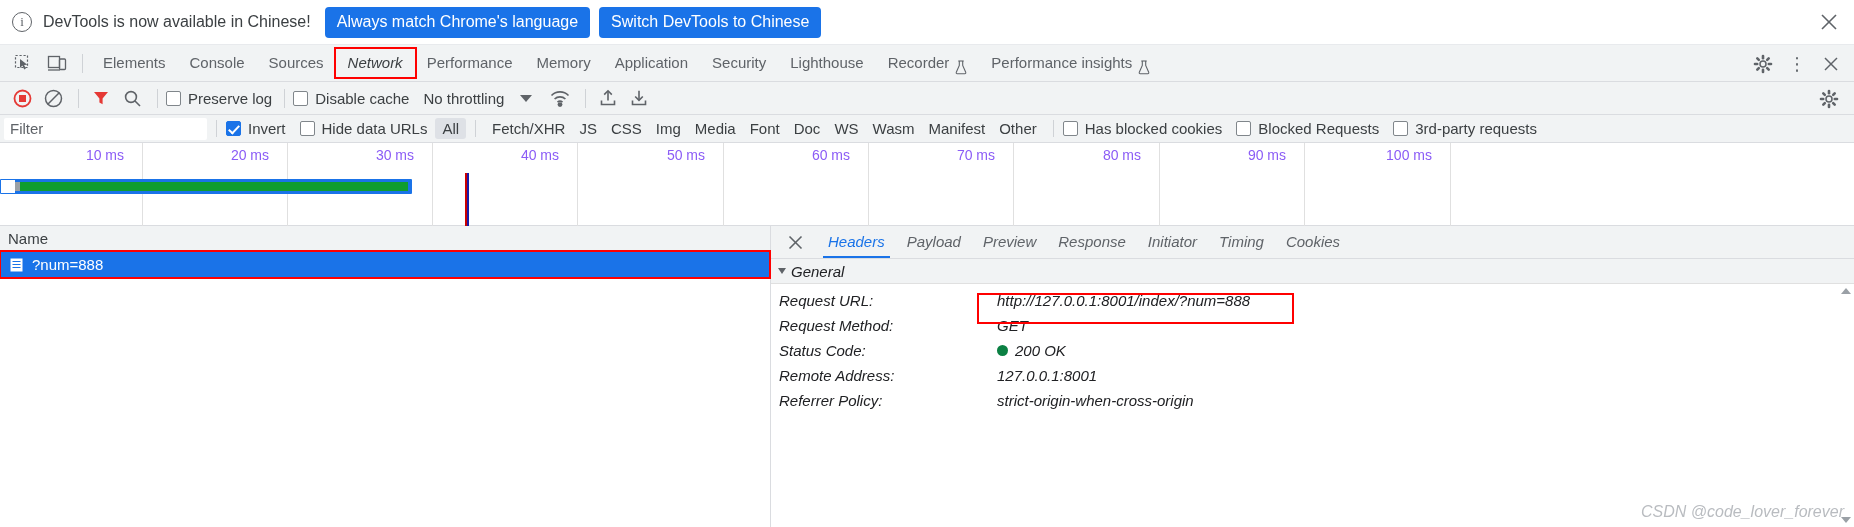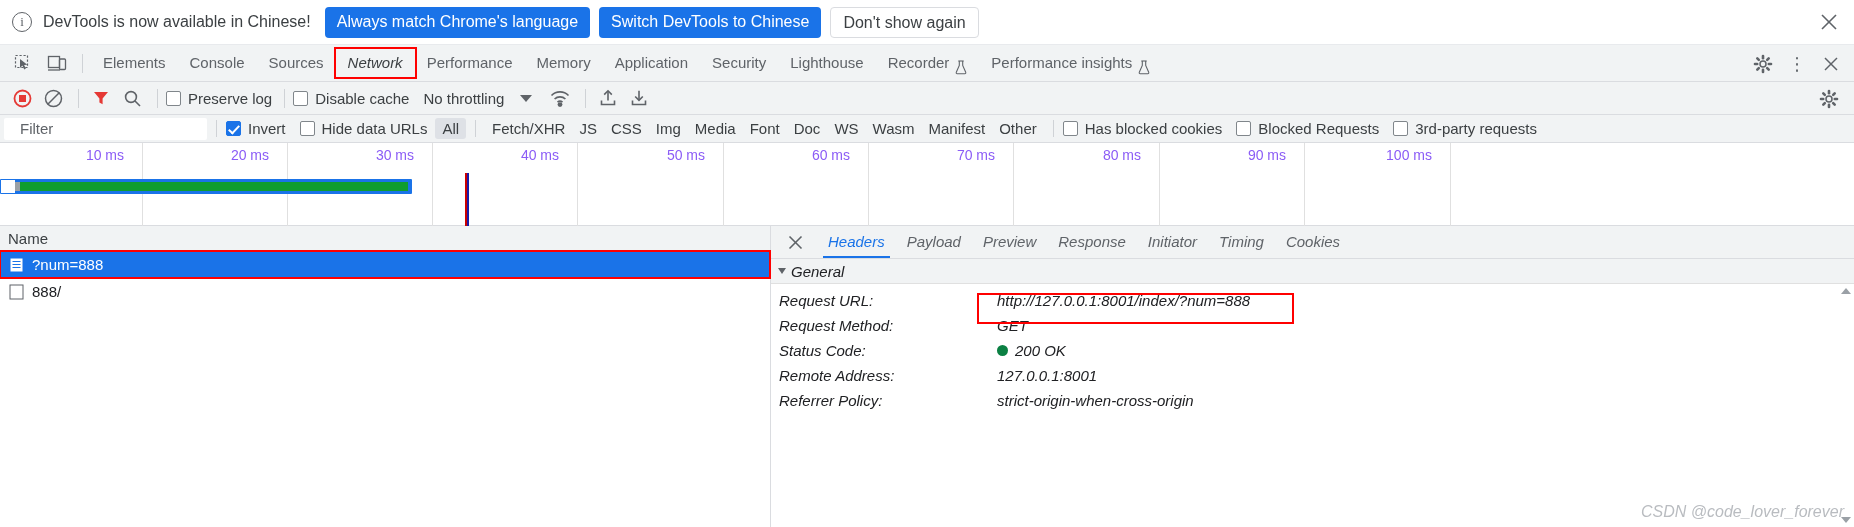--- a/index.html
+++ b/index.html
@@ -115,21 +115,21 @@
   .filterrow {
     height: 28px; min-height: 28px;
     background: #f1f3f4;
     border-bottom: 1px solid #dadce0;
     display: flex; align-items: center;
     position: relative;
   }
   .filter-input {
     width: 203px; height: 22px; margin-left: 4px;
     border: none; background: #fff; border-radius: 2px;
-    padding: 0 16px; font-size: 15px; color: #6d28d9;
+    padding: 0 6px; font-size: 15px; color: #6d28d9;
     font-family: "Liberation Sans", sans-serif; outline: none;
   }
   .filter-input::placeholder { color: #5f6368; }
   .fsep { width: 1px; height: 17px; background: #cfd2d6; margin: 0 9px; }
   .rtype {
     font-size: 15px; color: #3c4043; padding: 2px 7px;
     border-radius: 3px; cursor: pointer; white-space: nowrap;
   }
   .rtype.active { background: #dee1e6; }
 
@@ -210,21 +210,20 @@
 </head>
 <body>
 
 <div class="app">
 
   <div class="banner">
     <div class="banner-info-icon">i</div>
     <div class="banner-text">DevTools is now available in Chinese!</div>
     <button class="btn-primary">Always match Chrome's language</button>
     <button class="btn-primary">Switch DevTools to Chinese</button>
-    <button class="btn-secondary">Don't show again</button>
     <div class="banner-close">
       <svg width="22" height="22" viewBox="0 0 22 22">
           <line x1="4" y1="4" x2="18" y2="18" stroke="#5f6368" stroke-width="1.6"></line>
           <line x1="18" y1="4" x2="4" y2="18" stroke="#5f6368" stroke-width="1.6"></line>
         </svg>
     </div>
   </div>
 
   <div class="tabbar">
     <div class="tool-icon">
@@ -494,28 +493,20 @@
         <span class="row-icon">
           <svg width="15" height="16" viewBox="0 0 15 16">
               <rect x="1" y="1" width="13" height="14" fill="#fff" stroke="#1a73e8" stroke-width="1"></rect>
               <line x1="3.5" y1="4.5" x2="11.5" y2="4.5" stroke="#1a73e8"></line>
               <line x1="3.5" y1="7.5" x2="11.5" y2="7.5" stroke="#1a73e8"></line>
               <line x1="3.5" y1="10.5" x2="11.5" y2="10.5" stroke="#1a73e8"></line>
             </svg>
         </span>
         <span>?num=888</span>
       </div>
-      <div class="row">
-        <span class="row-icon">
-          <svg width="15" height="16" viewBox="0 0 15 16">
-              <rect x="1" y="1" width="13" height="14" fill="#fff" stroke="#5f6368" stroke-width="1"></rect>
-            </svg>
-        </span>
-        <span>888/</span>
-      </div>
     </div>
 
     <div class="details">
       <div class="dtabs">
         <div class="dclose">
           <svg width="17" height="17" viewBox="0 0 17 17">
               <line x1="2.5" y1="2.5" x2="14.5" y2="14.5" stroke="#5f6368" stroke-width="1.6"></line>
               <line x1="14.5" y1="2.5" x2="2.5" y2="14.5" stroke="#5f6368" stroke-width="1.6"></line>
             </svg>
         </div>

